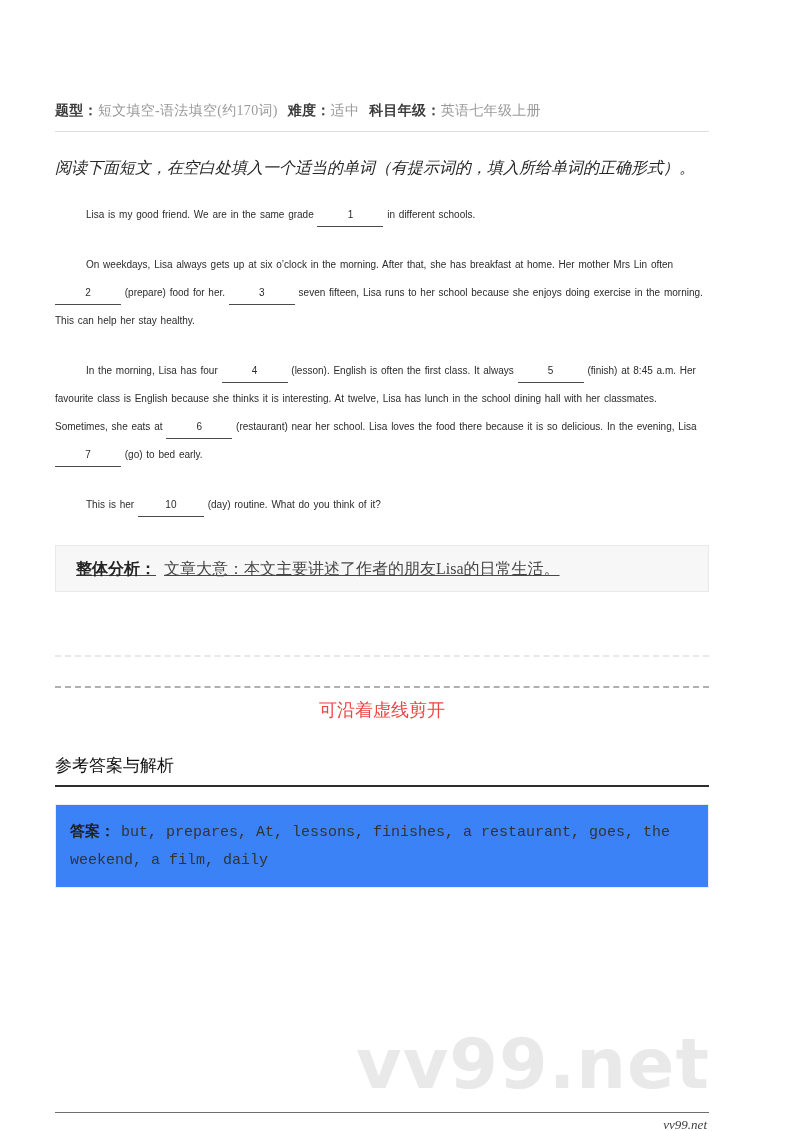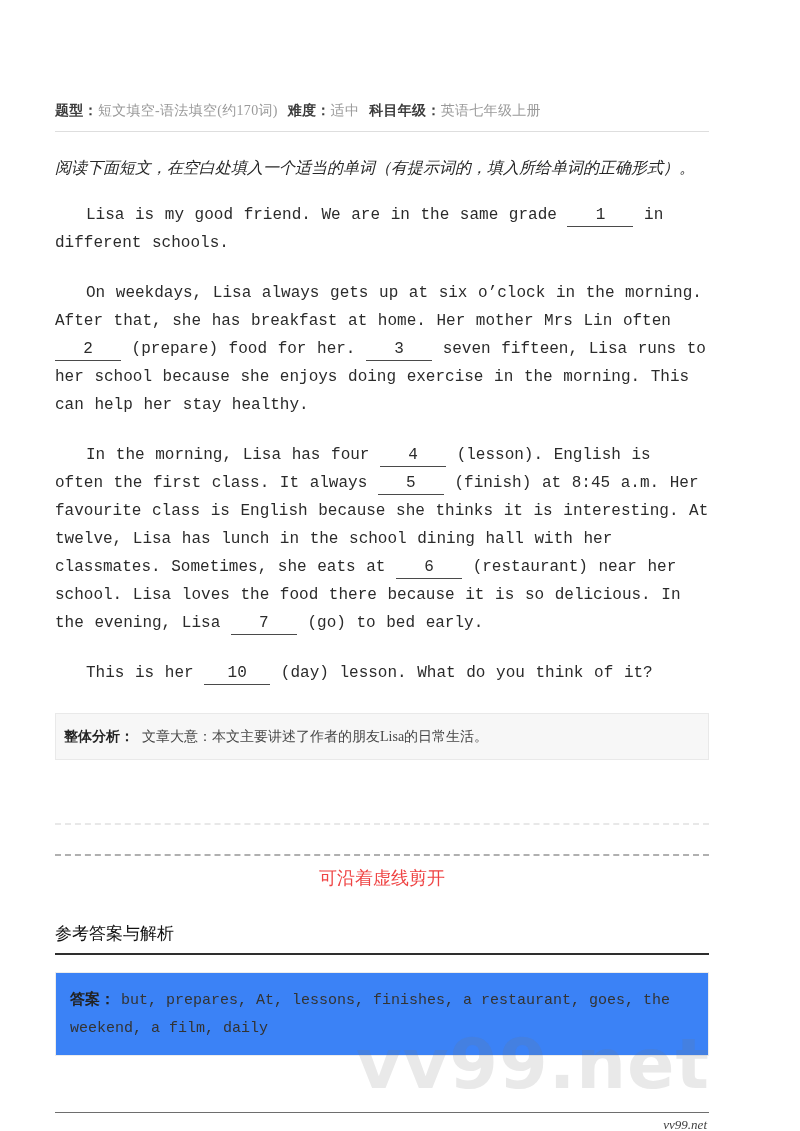--- a/index.html
+++ b/index.html
@@ -38,22 +38,22 @@
   .instructions {
     margin-top: 24px;
     font-size: 16px;
     line-height: 23px;
     color: #262626;
     font-style: italic;
   }
 
   
   .para {
-    font-family: Liberation Mono, monospace;
-    font-size: 16px;
+    font-family: Liberation Sans, sans-serif;
+    font-size: 10px;
     line-height: 28px;
     color: #2b2b2b;
     text-indent: 31px;
     margin-top: 22px;
     word-spacing: 1px;
   }
   .blank {
     display: inline-block;
     width: 66px;
     text-align: center;
@@ -61,24 +61,25 @@
     border-bottom: 1px solid #4a4a4a;
     line-height: 22px;
     color: #2b2b2b;
   }
 
   
   .analysis-box {
     margin-top: 26px;
     background: #f7f7f7;
     border: 1px solid #e9e9e9;
-    padding: 12px 8px;
-    font-size: 14px;
+    padding: 12px 20px;
+    font-size: 16px;
     line-height: 21px;
     color: #474747;
+    text-decoration: underline;
   }
   .analysis-label { font-weight: bold; color: #242424; margin-right: 8px; }
 
   
   .dashed { height: 0; border: none; }
   .dashed.light { margin-top: 63px; border-top: 2px dashed #e8e8e8; }
   .dashed.dark  { margin-top: 29px; border-top: 2px dashed #b0b0b0; }
   .cut-caption {
     margin-top: 10px;
     text-align: center;
@@ -158,21 +159,21 @@
   </div>
 
   <hr class="top-divider">
 
   <p class="instructions">阅读下面短文，在空白处填入一个适当的单词（有提示词的，填入所给单词的正确形式）。</p>
 
   <div>
       <p class="para"><span>Lisa is my good friend. We are in the same grade </span><span class="blank">1</span><span> in different schools.</span></p>
       <p class="para"><span>On weekdays, Lisa always gets up at six o’clock in the morning. After that, she has breakfast at home. Her mother Mrs Lin often </span><span class="blank">2</span><span> (prepare) food for her. </span><span class="blank">3</span><span> seven fifteen, Lisa runs to her school because she enjoys doing exercise in the morning. This can help her stay healthy.</span></p>
       <p class="para"><span>In the morning, Lisa has four </span><span class="blank">4</span><span> (lesson). English is often the first class. It always </span><span class="blank">5</span><span> (finish) at 8:45 a.m. Her favourite class is English because she thinks it is interesting. At twelve, Lisa has lunch in the school dining hall with her classmates. Sometimes, she eats at </span><span class="blank">6</span><span> (restaurant) near her school. Lisa loves the food there because it is so delicious. In the evening, Lisa </span><span class="blank">7</span><span> (go) to bed early.</span></p>
-      <p class="para"><span>This is her </span><span class="blank">10</span><span> (day) lesson. What do you think of it?</span></p>
+      <p class="para"><span>This is her </span><span class="blank">10</span><span> (day) routine. What do you think of it?</span></p>
     </div>
 
   <div class="analysis-box">
     <span class="analysis-label">整体分析：</span><span>文章大意：本文主要讲述了作者的朋友Lisa的日常生活。</span>
   </div>
 
   <hr class="dashed light">
   <hr class="dashed dark">
   <div class="cut-caption">可沿着虚线剪开</div>
 

